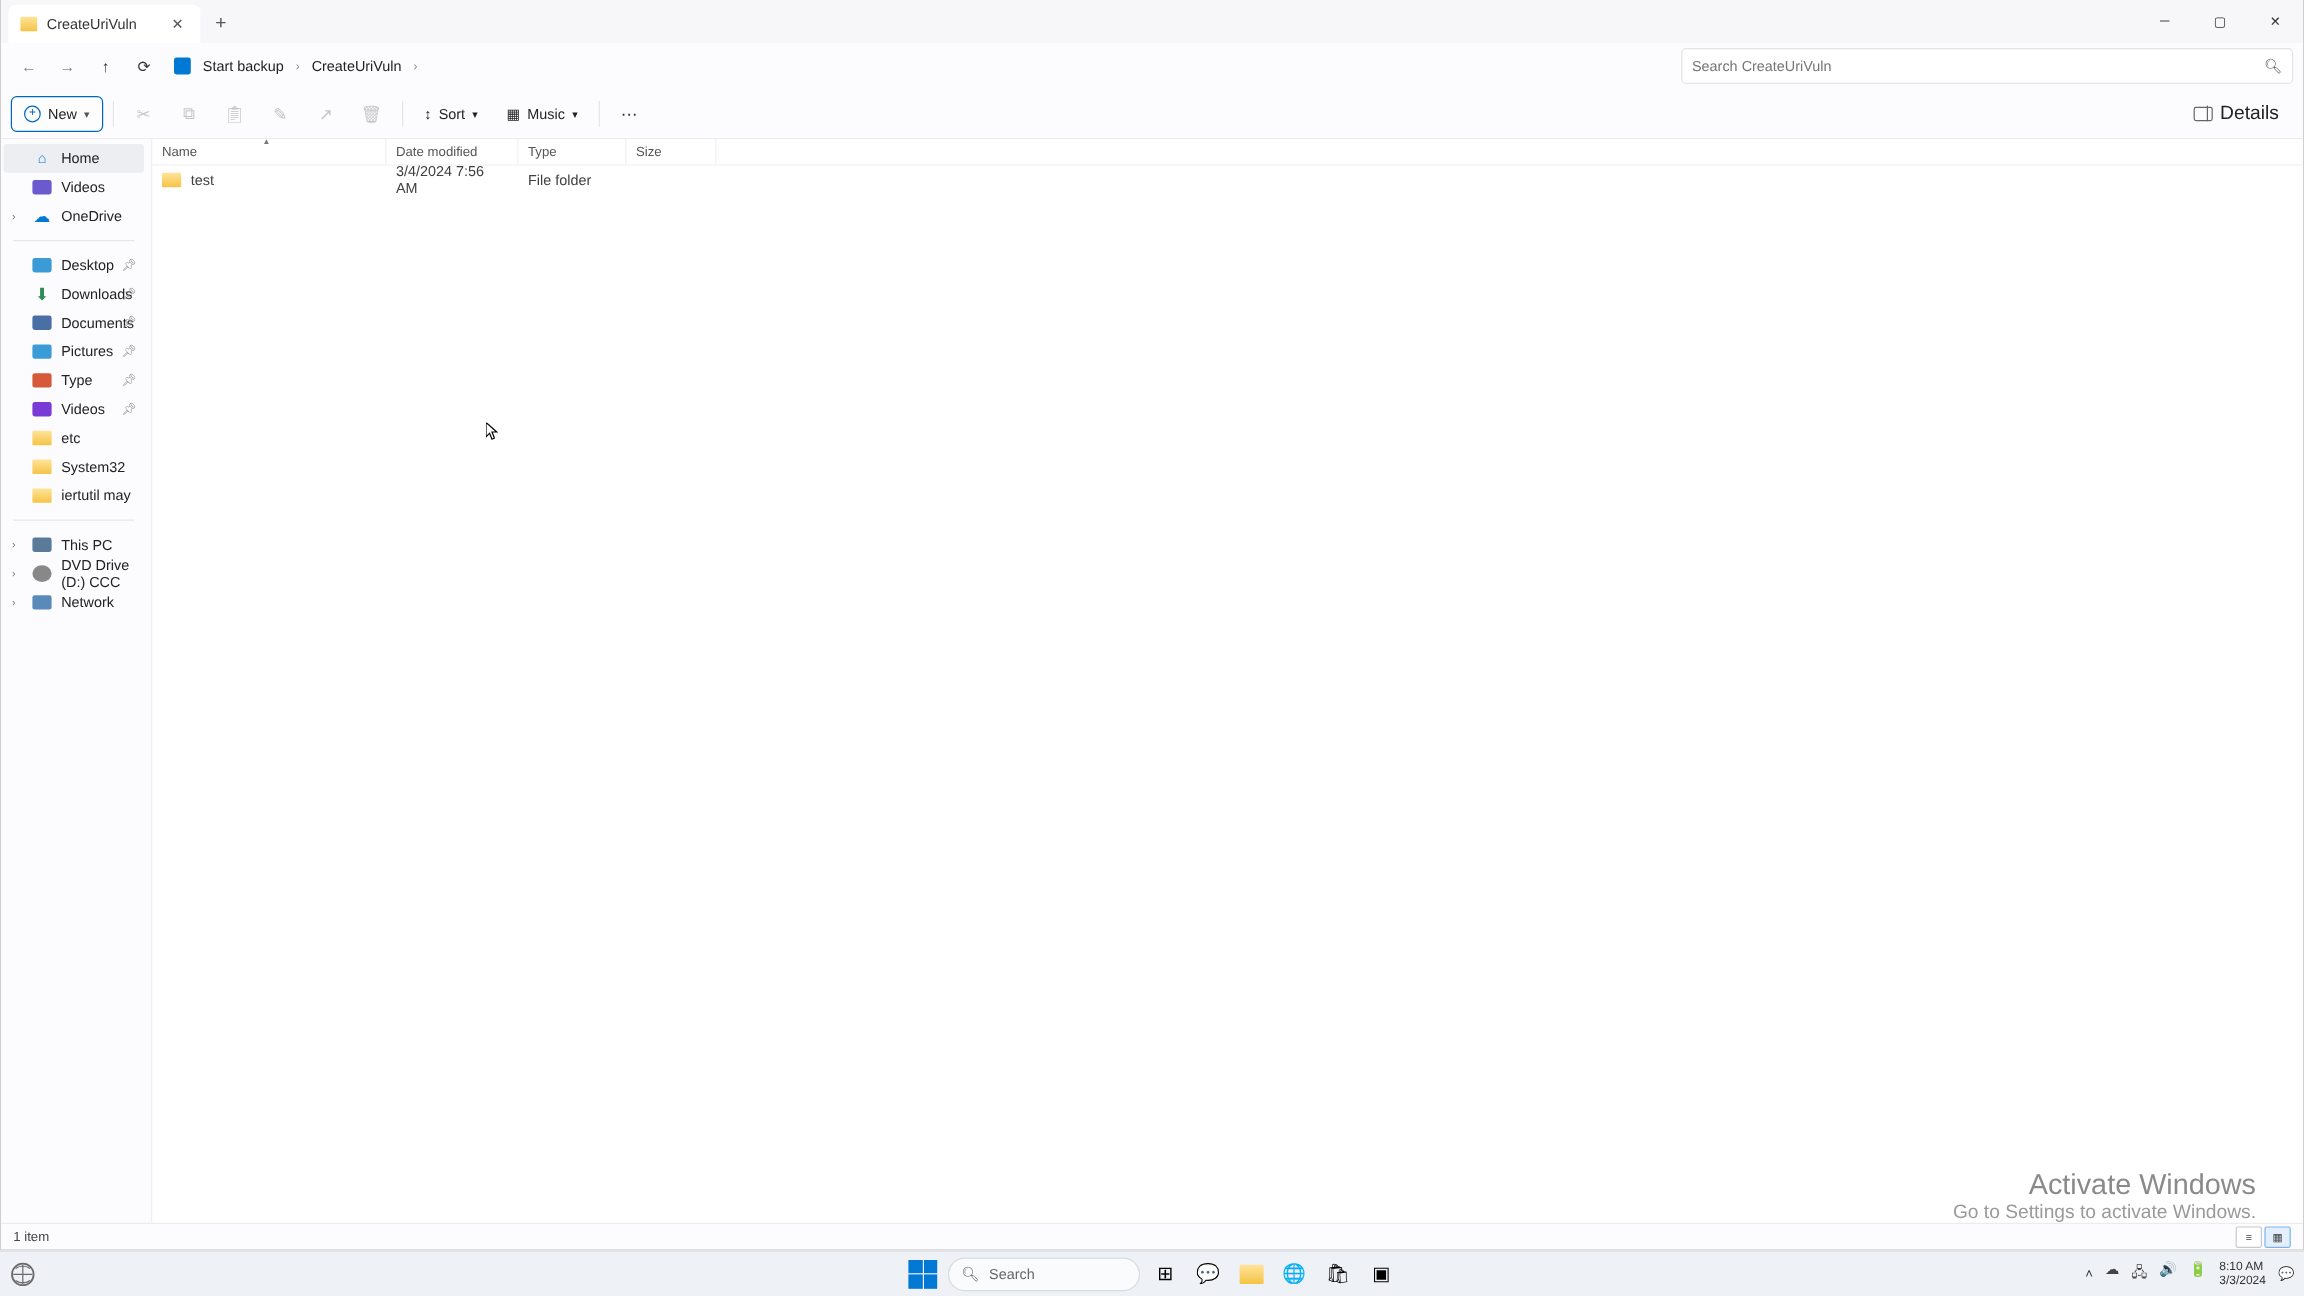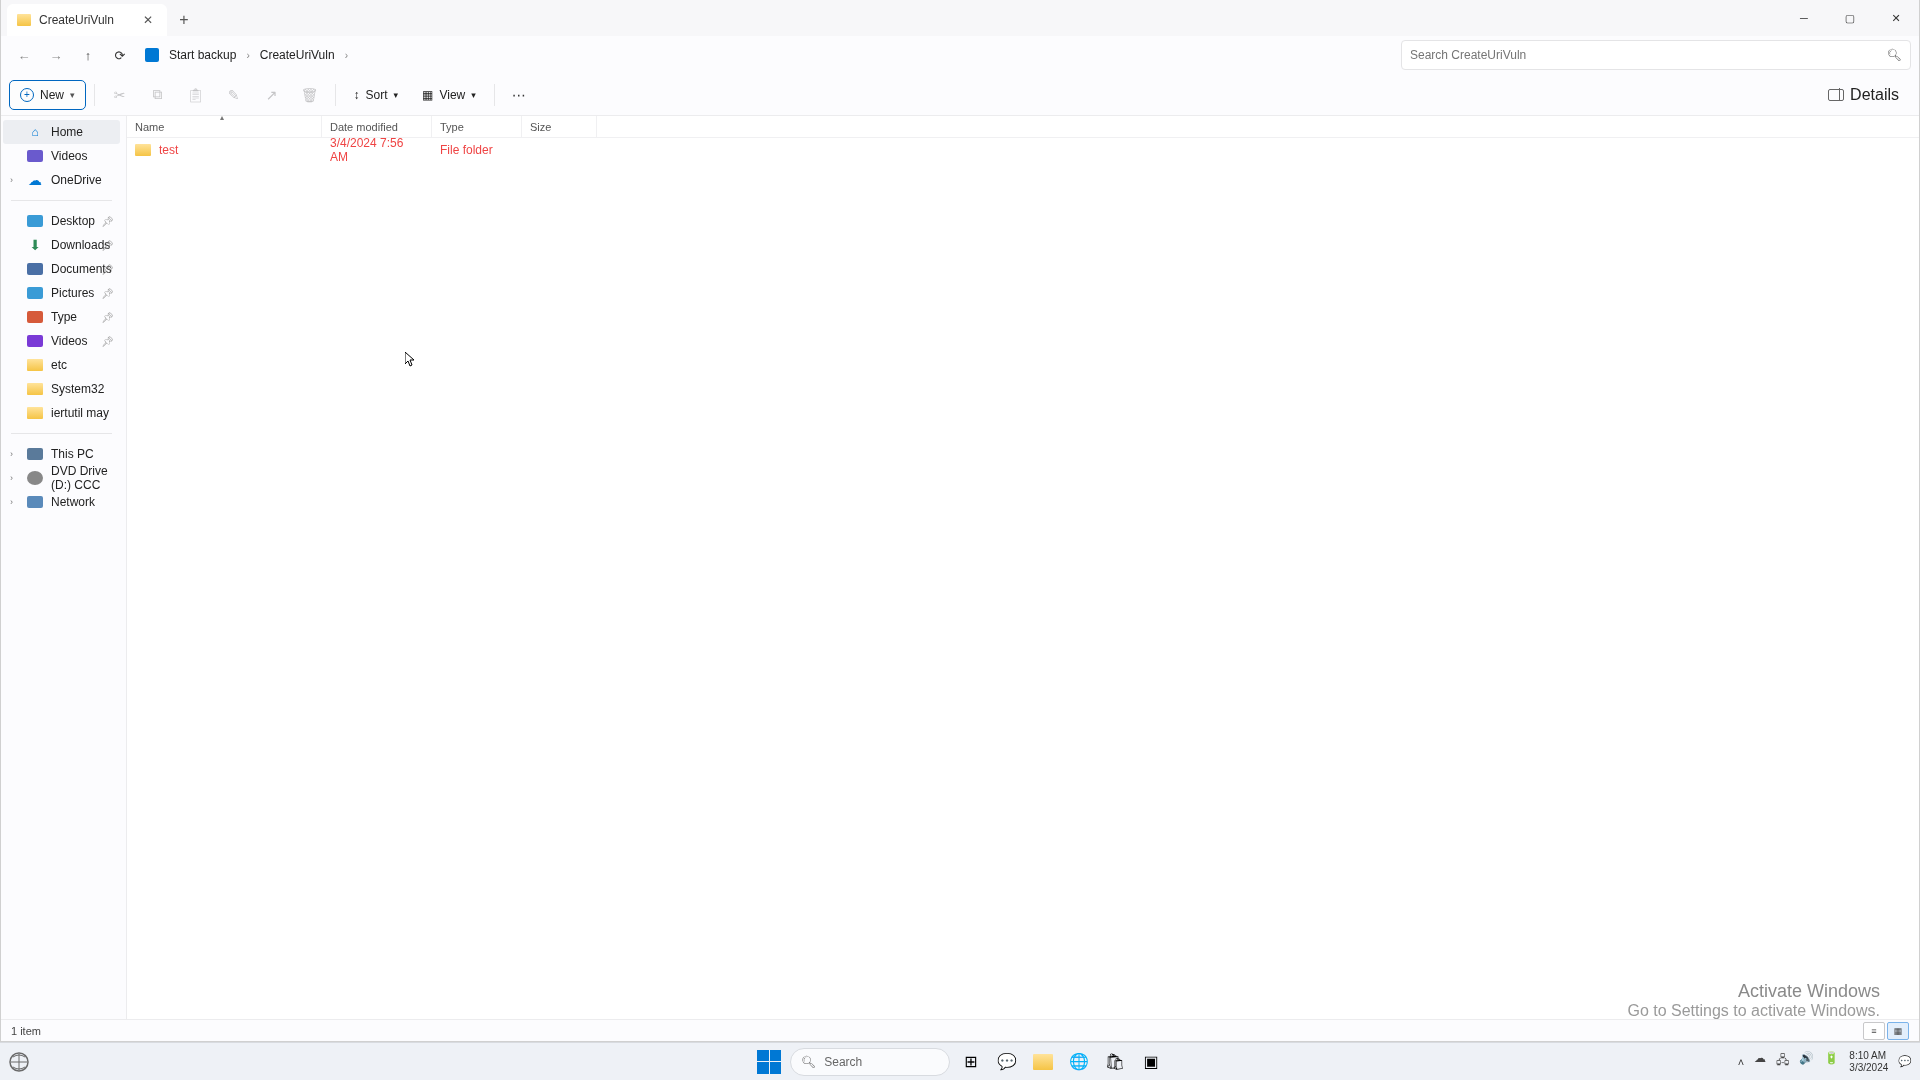--- a/index.html
+++ b/index.html
@@ -59,38 +59,38 @@
 .ic-vid{background:#7a3ad6;border-radius:2px;height:12px}
 .ic-pc{background:#5a7a9a;border-radius:2px;height:12px}
 .ic-disc{background:#888;border-radius:50%;height:14px;width:14px}
 .ic-net{background:#5a8aba;border-radius:2px;height:12px}
 .sbr{height:1px;background:#e6e6e8;margin:8px 10px}
 
 .filepane{flex:1;display:flex;flex-direction:column;background:#fff}
 .cols{height:22px;display:flex;align-items:center;border-bottom:1px solid #f0f0f2;font-size:11px;color:#555}
 .cols div{padding:0 8px;border-right:1px solid #f0f0f2;height:100%;display:flex;align-items:center;position:relative}
 .cols .sorti{position:absolute;right:50%;top:-3px;font-size:8px;color:#777}
-.row{height:24px;display:flex;align-items:center;font-size:12px;color:#ef4444}
+.row{height:24px;display:flex;align-items:center;font-size:12px;color:#404040}
 .row>div{padding:0 8px}
 .cname{width:195px;display:flex;align-items:center;gap:8px}
 .cdate{width:110px}
 .ctype{width:90px}
 .csize{width:75px}
 
 .cursor{position:absolute;top:352px;left:404px;width:10px;height:16px}
 .cursor svg{width:100%;height:100%}
 
 .status{height:22px;border-top:1px solid #ececee;display:flex;align-items:center;padding:0 10px;font-size:11px;color:#444;background:#fcfcfe}
 .status .lay{margin-left:auto;display:flex;gap:2px}
 .laybtn{width:22px;height:18px;border:1px solid #c8c8ca;border-radius:2px;display:flex;align-items:center;justify-content:center;font-size:9px;background:#fff}
 .laybtn.act{background:#e3effc;border-color:#7bb3ea}
 
 
 .wm{position:absolute;right:40px;bottom:60px;text-align:right;color:#9a9a9a}
-.wm .t1{font-size:18px;font-weight:400;color:#8a8a8a}
+.wm .t1{font-size:24px;font-weight:400;color:#8a8a8a}
 .wm .t2{font-size:16px;color:#9a9a9a}
 
 
 .taskbar{position:absolute;left:0;right:0;bottom:0;height:38px;background:#eef1f6;border-top:1px solid #d8dbe0;display:flex;align-items:center}
 .tbleft{position:absolute;left:8px;width:22px;height:22px}
 .tbcenter{margin:0 auto;display:flex;align-items:center;gap:6px}
 .start{width:24px;height:24px;display:grid;grid-template:1fr 1fr/1fr 1fr;gap:1px}
 .start div{background:#0078d4}
 .tbsearch{width:160px;height:28px;background:#fafbfd;border:1px solid #d8dbe0;border-radius:14px;display:flex;align-items:center;gap:8px;padding:0 10px;font-size:12px;color:#666}
 .tbic{width:30px;height:30px;display:flex;align-items:center;justify-content:center;border-radius:4px;font-size:16px}
@@ -149,21 +149,21 @@
     <div class="tbtn">↗</div>
     <div class="tbtn">🗑︎</div>
     <div class="sep"></div>
     <div class="sortbtn">
       <span>↕</span>
       <span>Sort</span>
       <span style="font-size:9px">▾</span>
     </div>
     <div class="viewbtn">
       <span>▦</span>
-      <span>View</span>
+      <span>Music</span>
       <span style="font-size:9px">▾</span>
     </div>
     <div class="sep"></div>
     <div class="tbtn">
         <span class="dots">⋯</span>
       </div>
     <div class="details">
       <span class="ic"></span>
       <span>Details</span>
     </div>

